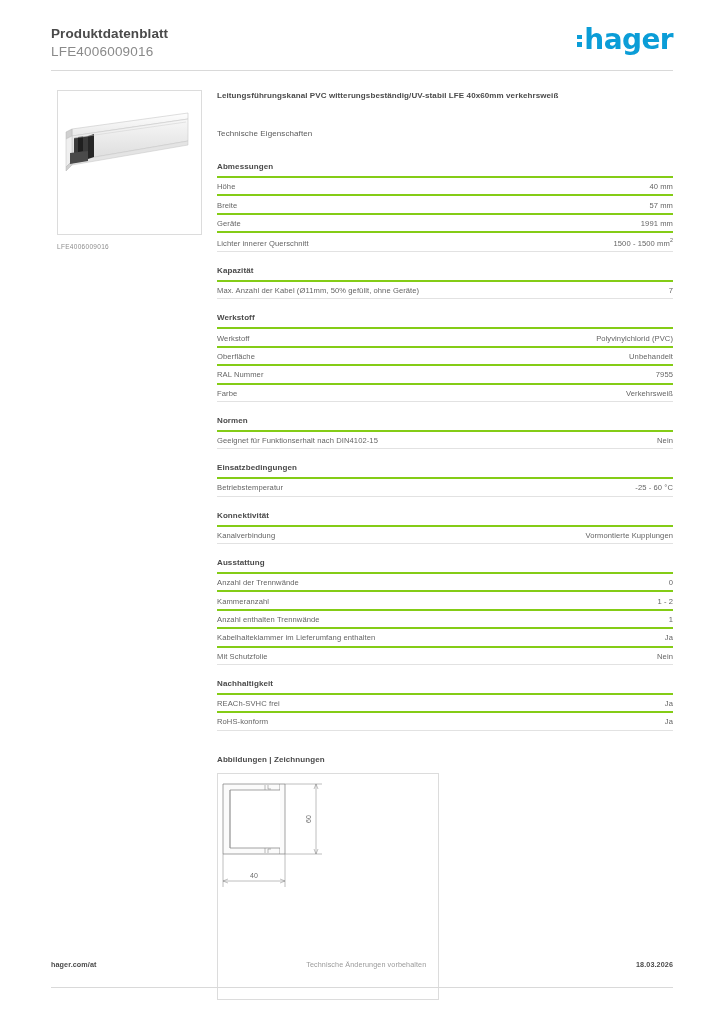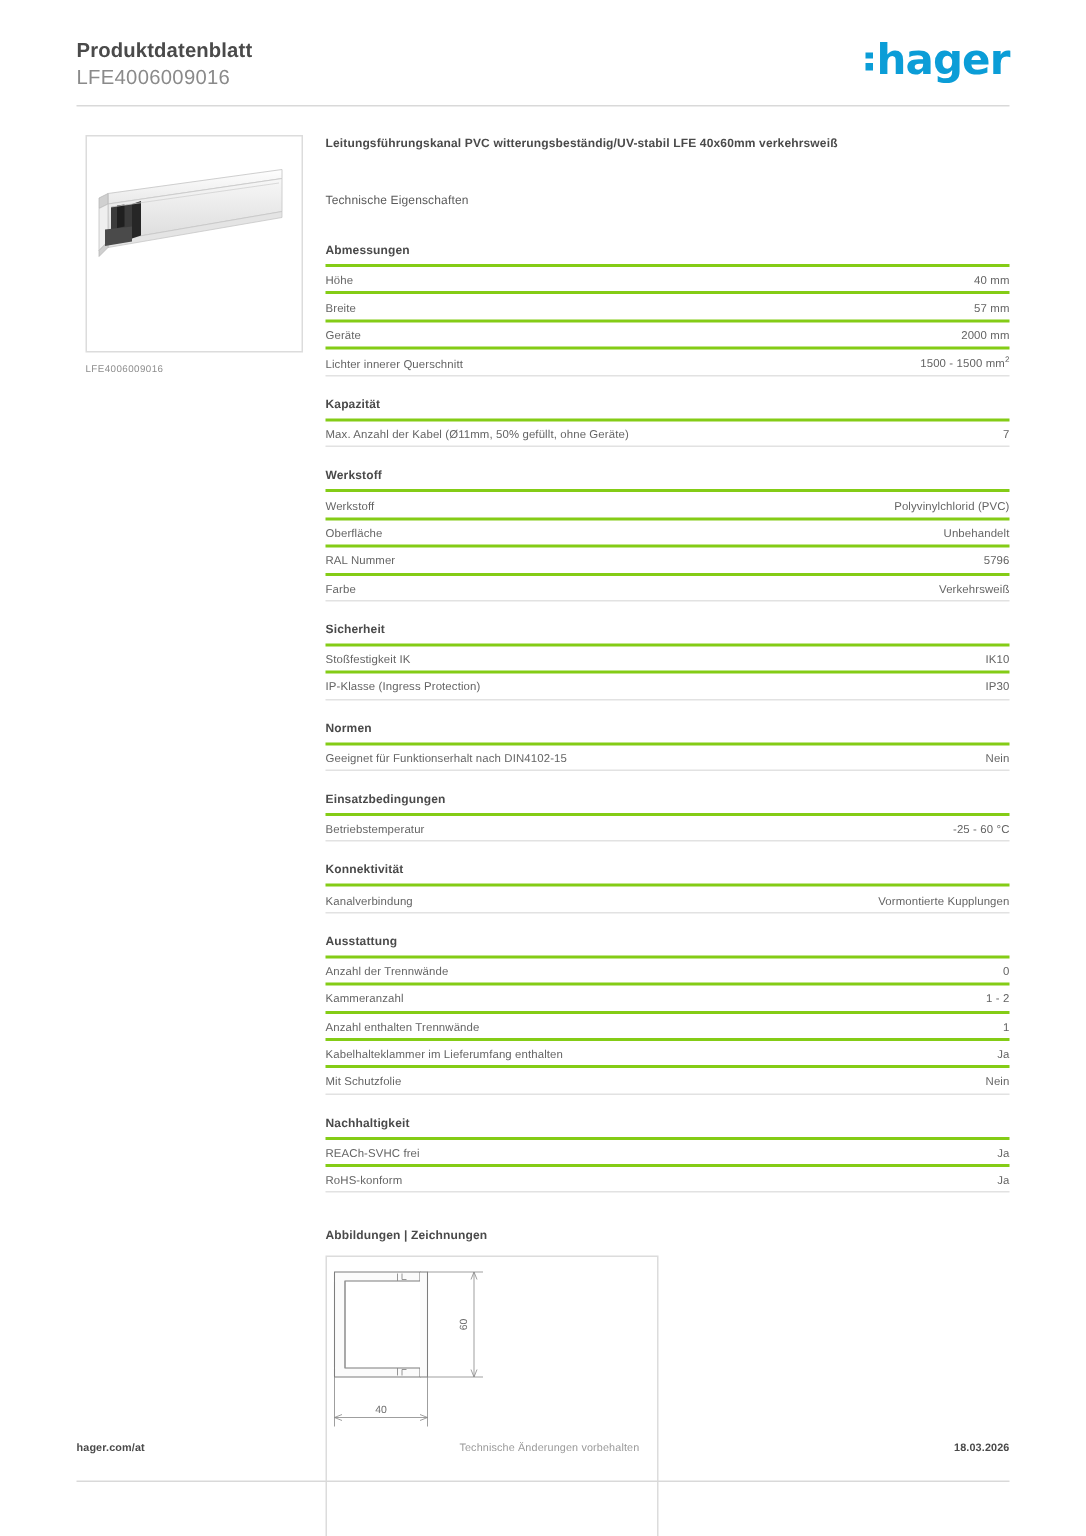--- a/index.html
+++ b/index.html
@@ -298,21 +298,21 @@
           <div class="spec-row">
             <div class="spec-label">Höhe</div>
             <div class="spec-value">40 mm</div>
           </div>
           <div class="spec-row">
             <div class="spec-label">Breite</div>
             <div class="spec-value">57 mm</div>
           </div>
           <div class="spec-row">
             <div class="spec-label">Geräte</div>
-            <div class="spec-value">2000 mm</div>
+            <div class="spec-value">1991 mm</div>
           </div>
           <div class="spec-row">
             <div class="spec-label">Lichter innerer Querschnitt</div>
             <div class="spec-value"><span>1500 - 1500 mm</span><sup>2</sup></div>
           </div>
         </div>
         <div class="group">
           <div class="group-title">Kapazität</div>
           <div class="spec-row">
             <div class="spec-label">Max. Anzahl der Kabel (Ø11mm, 50% gefüllt, ohne Geräte)</div>
@@ -324,36 +324,25 @@
           <div class="spec-row">
             <div class="spec-label">Werkstoff</div>
             <div class="spec-value">Polyvinylchlorid (PVC)</div>
           </div>
           <div class="spec-row">
             <div class="spec-label">Oberfläche</div>
             <div class="spec-value">Unbehandelt</div>
           </div>
           <div class="spec-row">
             <div class="spec-label">RAL Nummer</div>
-            <div class="spec-value">5796</div>
+            <div class="spec-value">7955</div>
           </div>
           <div class="spec-row">
             <div class="spec-label">Farbe</div>
             <div class="spec-value">Verkehrsweiß</div>
-          </div>
-        </div>
-        <div class="group">
-          <div class="group-title">Sicherheit</div>
-          <div class="spec-row">
-            <div class="spec-label">Stoßfestigkeit IK</div>
-            <div class="spec-value">IK10</div>
-          </div>
-          <div class="spec-row">
-            <div class="spec-label">IP-Klasse (Ingress Protection)</div>
-            <div class="spec-value">IP30</div>
           </div>
         </div>
         <div class="group">
           <div class="group-title">Normen</div>
           <div class="spec-row">
             <div class="spec-label">Geeignet für Funktionserhalt nach DIN4102-15</div>
             <div class="spec-value">Nein</div>
           </div>
         </div>
         <div class="group">

